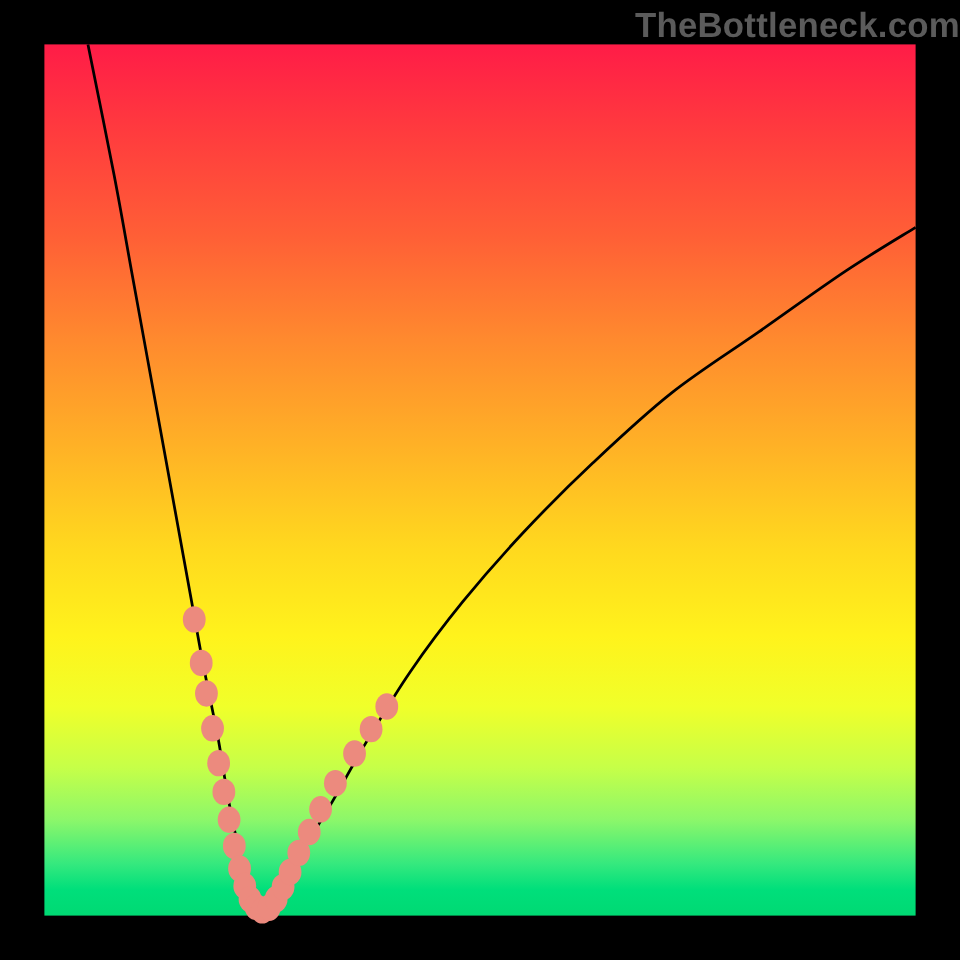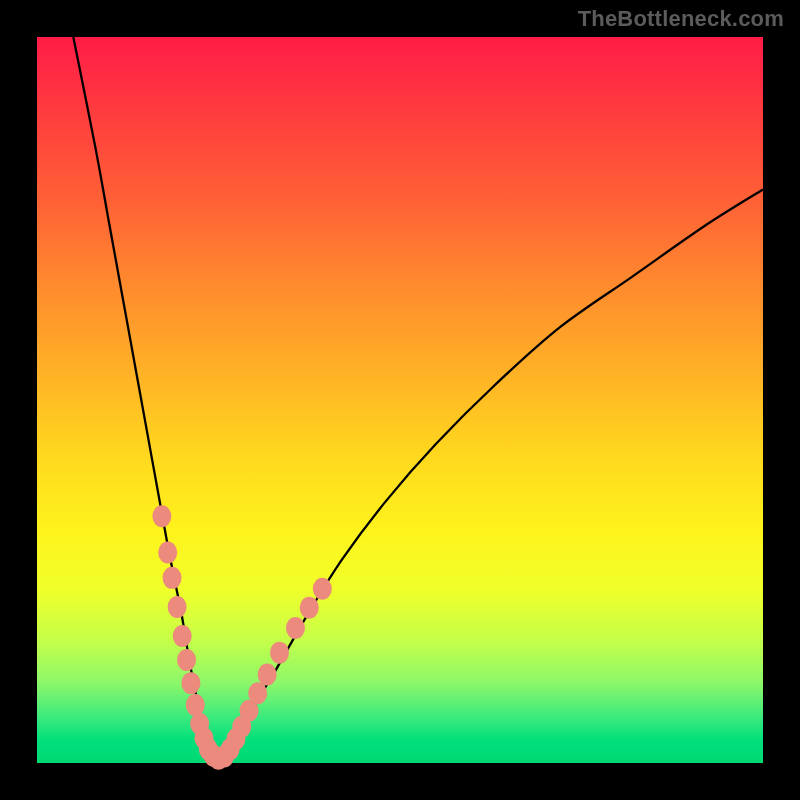--- a/index.html
+++ b/index.html
@@ -35,22 +35,22 @@
       #c6ff48 83%,
       #8cf76a 89%,
       #36e97e 94%,
       #00df7b 97%,
       #00d973 100%
     );
   }
   .watermark {
     position: absolute;
     top: 6px;
-    right: 16px;
-    font-size: 22px;
+    right: 0;
+    font-size: 29px;
     font-weight: bold;
     color: #5b5b5b;
     letter-spacing: 0.2px;
     user-select: none;
   }
   svg.curve {
     position: absolute;
     left: 0;
     top: 0;
     width: 726px;

